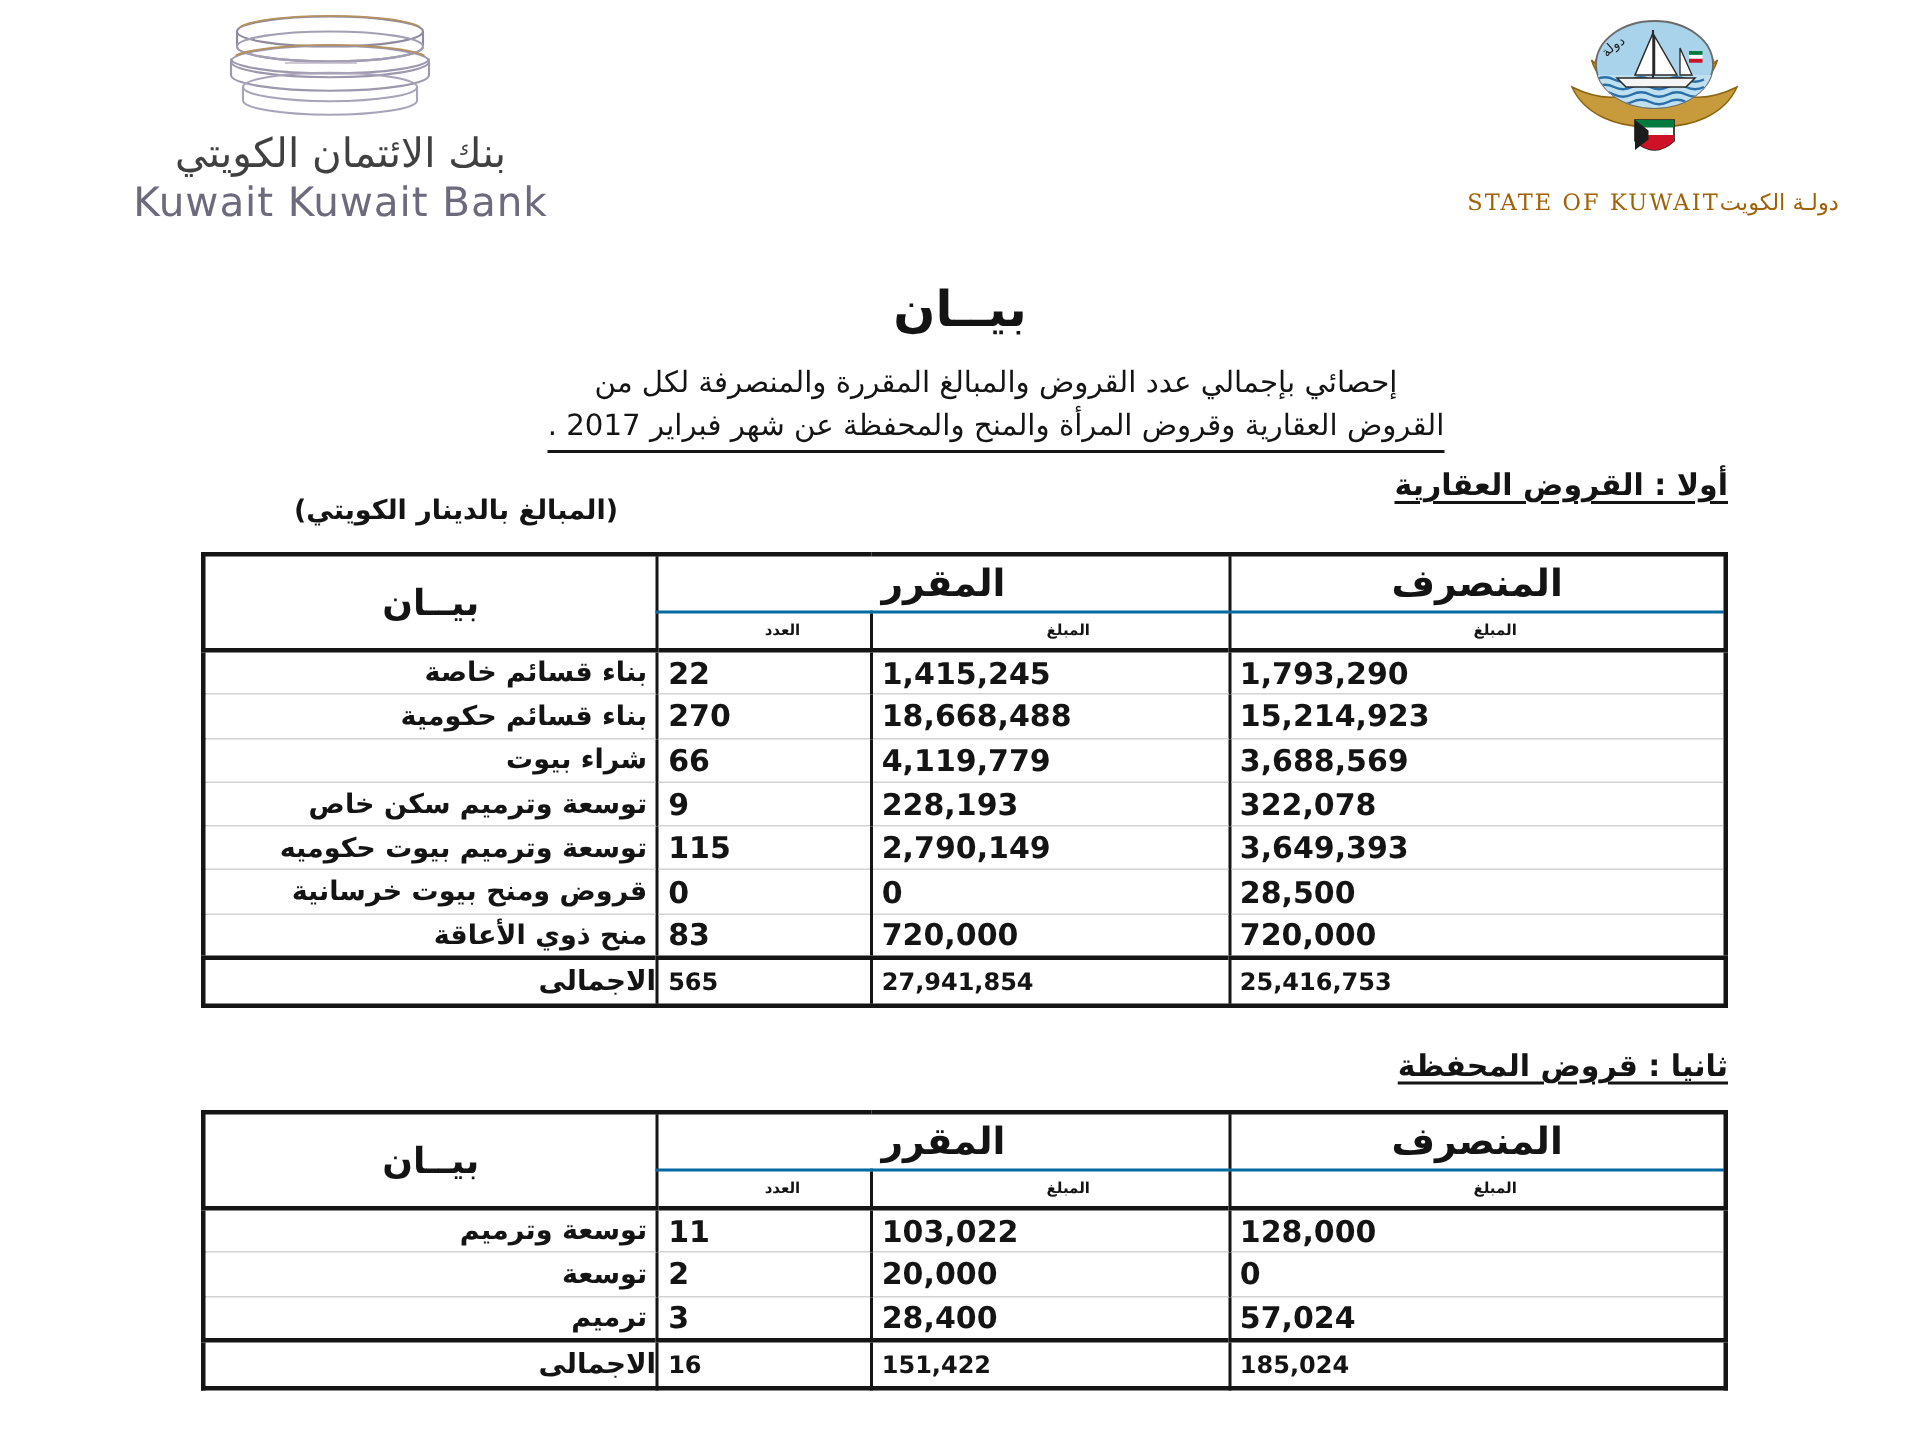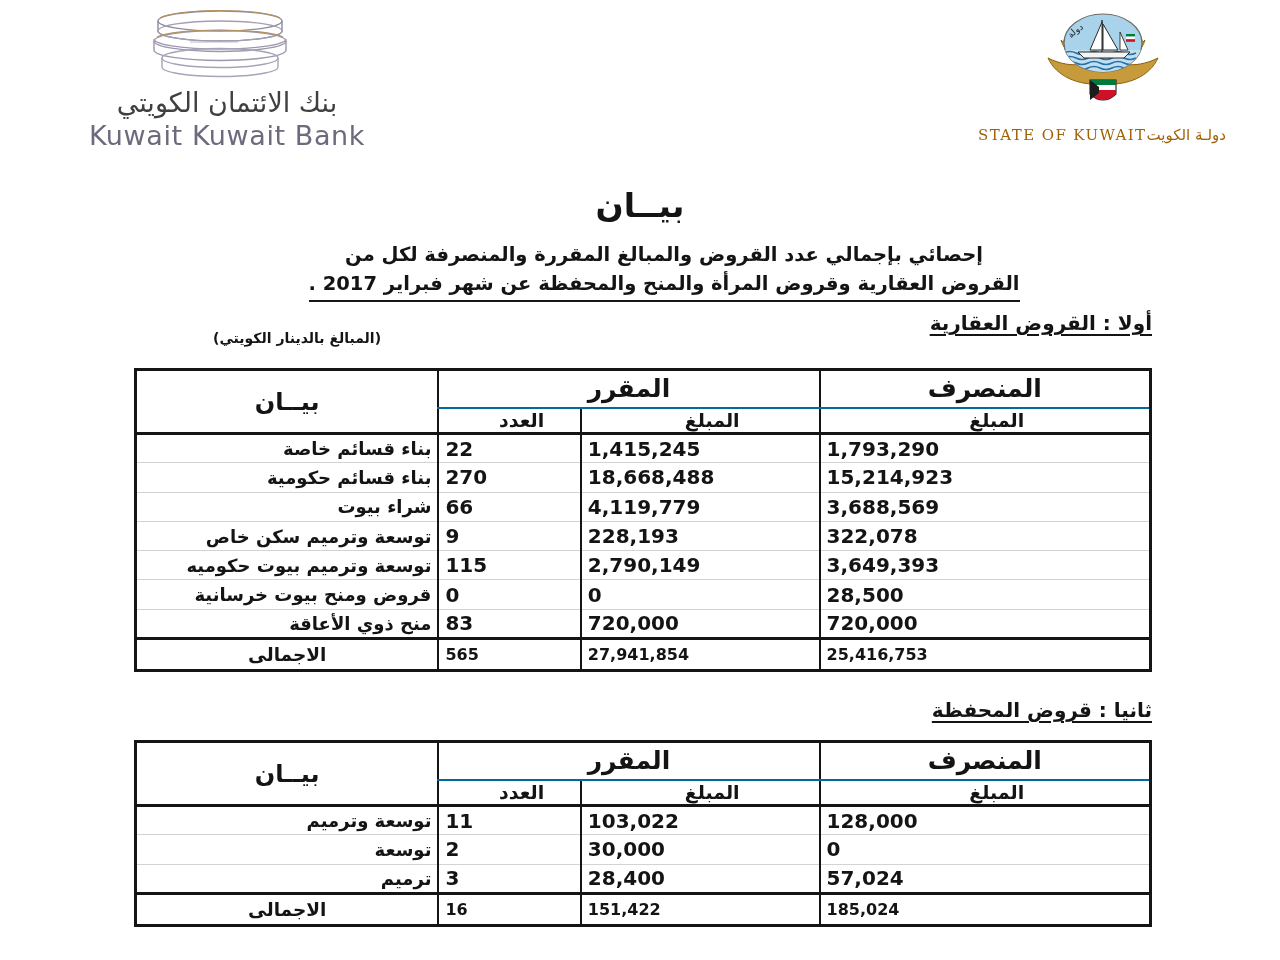--- a/index.html
+++ b/index.html
@@ -110,21 +110,21 @@
     font-weight: bold;
     letter-spacing: 2px;
     direction: rtl;
   }
   .doc-sub {
     position: absolute;
     top: 240px;
     left: 0; right: 0;
     text-align: center;
     font-size: 19.5px;
-    font-weight: bold;
+    font-weight: normal;
     direction: rtl;
     line-height: 1.5;
     margin-left: 48px;
   }
   .doc-sub .line2 {
     display: inline-block;
     border-bottom: 2px solid #161616;
     padding-bottom: 1px;
   }
 
@@ -139,24 +139,23 @@
     white-space: nowrap;
   }
   #sec1-head { top: 311px; right: 128px; }
   #sec2-head { top: 698px; right: 128px; }
 
   .currency-note {
     position: absolute;
     top: 330px;
     left: 196px;
     direction: rtl;
-    font-size: 14px;
+    font-size: 18px;
     font-weight: bold;
     white-space: nowrap;
-    margin-left: 17px;
   }
 
   
   .stat-table {
     position: absolute;
     left: 134px;
     width: 1018px;
     border-collapse: collapse;
     direction: rtl;
     table-layout: fixed;
@@ -179,21 +178,21 @@
     height: 38px;
     font-size: 25px;
     text-align: center;
     border-bottom: 2px solid #0369a1;
     border-left: 2.5px solid #151515;
     border-right: 2.5px solid #151515;
     border-top: none;
   }
   .sub-head th {
     height: 26px;
-    font-size: 19px;
+    font-size: 10px;
     text-align: center;
     border-bottom: 3px solid #151515;
     border-left: 2.5px solid #151515;
     border-right: 2.5px solid #151515;
     border-top: none;
     padding-left: 24px;
   }
   .sub-head th.sub-amt-spent { border-top: none; }
 
   .stat-table td {
@@ -220,21 +219,20 @@
     margin-top: 20px;
   }
 
   tr.total-row td {
     border-top: 3px solid #151515;
     border-bottom: none;
     height: 32px;
     font-size: 16px;
   }
   tr.total-row td.label {
-    text-align: center;
     font-size: 18.5px;
     padding-right: 0;
   }
 
   
   col.c-spent { width: 330px; }
   col.c-appr  { width: 238px; }
   col.c-cnt   { width: 142px; }
   col.c-desc  { width: 302px; }
 
@@ -447,21 +445,21 @@
   </thead>
   <tbody>
     <tr>
       <td class="num">128,000</td>
       <td class="num">103,022</td>
       <td class="num">11</td>
       <td class="label">توسعة وترميم</td>
     </tr>
     <tr>
       <td class="num">0</td>
-      <td class="num">30,000</td>
+      <td class="num">20,000</td>
       <td class="num">2</td>
       <td class="label">توسعة</td>
     </tr>
     <tr>
       <td class="num">57,024</td>
       <td class="num">28,400</td>
       <td class="num">3</td>
       <td class="label">ترميم</td>
     </tr>
     <tr class="total-row">

